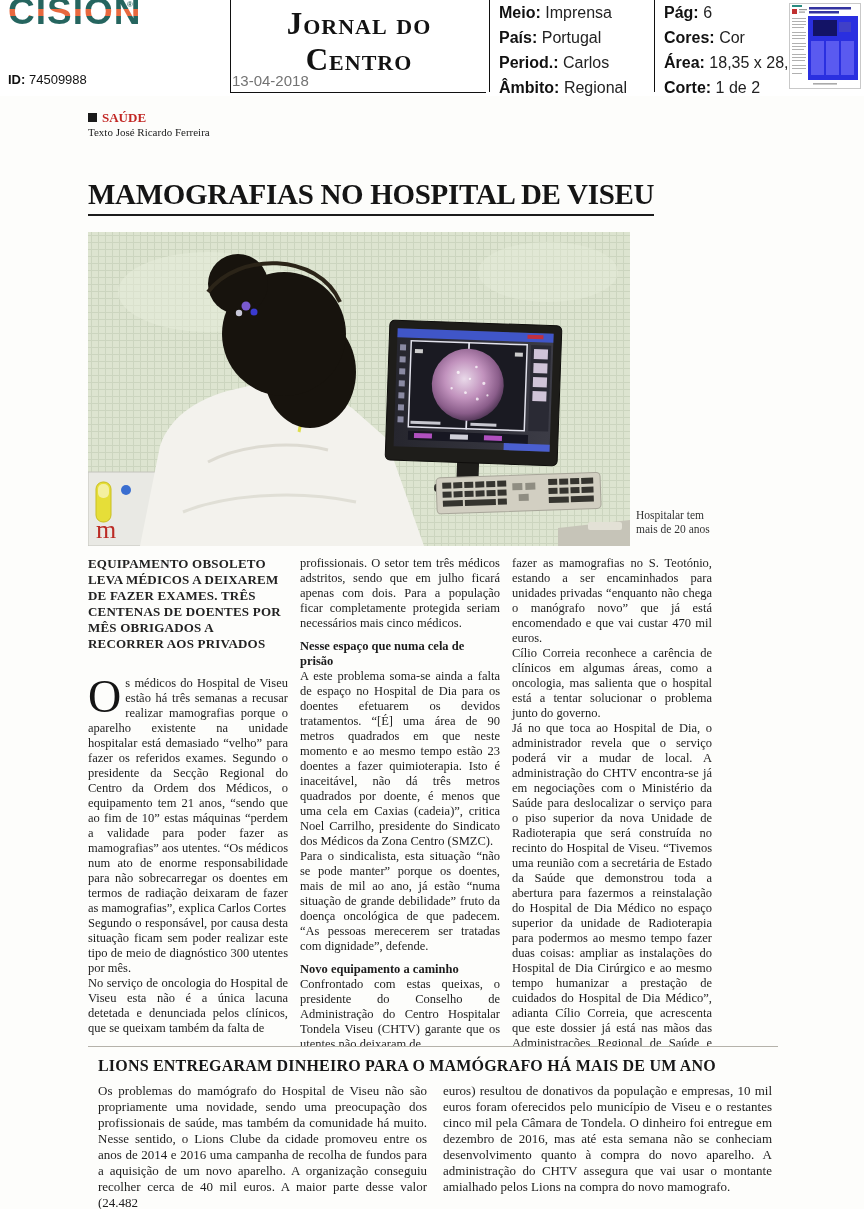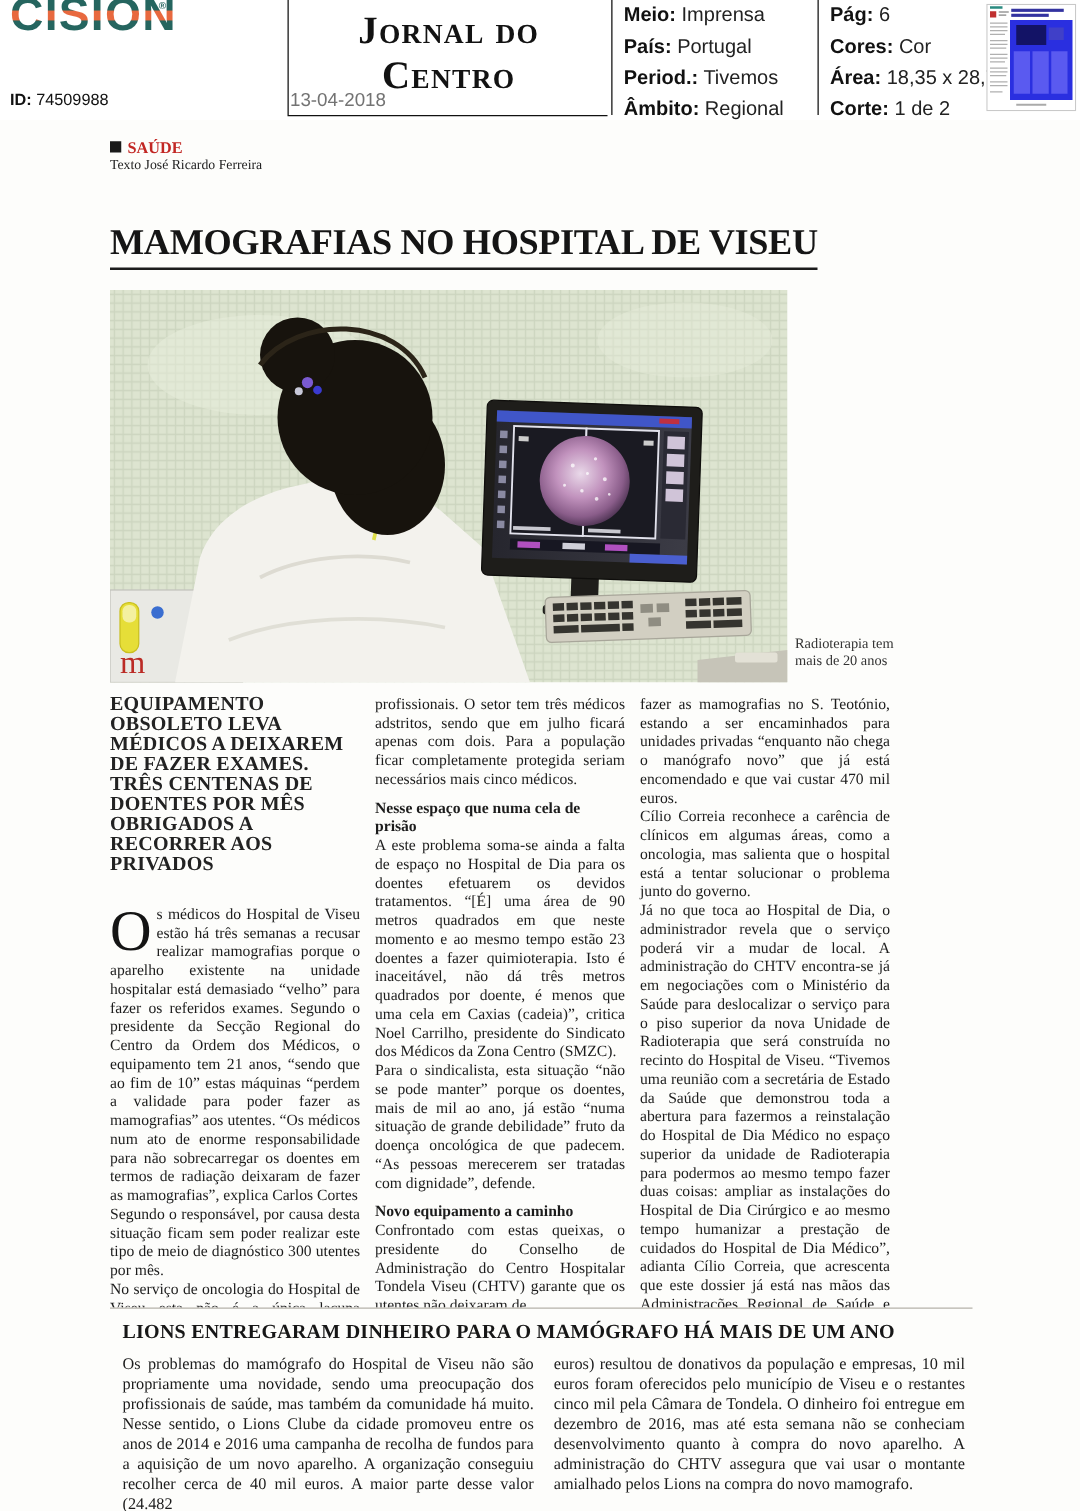--- a/index.html
+++ b/index.html
@@ -35,21 +35,21 @@
             line-height:34px;color:#151515;letter-spacing:-0.3px;}
   .headline .hl{display:inline-block;border-bottom:2px solid #1c1c1c;padding-bottom:3px;margin-bottom:7px;}
 
   
   .photo{position:absolute;left:88px;top:232px;width:542px;height:314px;}
   .caption{position:absolute;left:636px;top:508px;width:130px;font-size:11.5px;line-height:14px;color:#333;}
 
   
   .cols{position:absolute;left:88px;top:556px;width:624px;display:flex;gap:12px;}
   .col{width:200px;font-size:12.5px;line-height:15px;text-align:justify;color:#1c1c1c;}
-  .standfirst{font-weight:700;font-size:16px;line-height:16px;letter-spacing:.2px;
+  .standfirst{font-weight:700;font-size:13px;line-height:16px;letter-spacing:.2px;
               text-align:left;margin:0 0 24px 0;color:#222;}
   .col p.para{margin:0;}
   .col h4.subhead{margin:8px 0 0 0;font-size:12.5px;line-height:15px;font-weight:700;text-align:left;}
   .dropcap{float:left;font-size:46px;line-height:38px;font-weight:400;padding:2px 4px 0 0;color:#141414;}
 
   
   .box{position:absolute;left:88px;top:1046px;width:690px;border-top:1px solid #b5b2aa;
        padding-top:10px;background:#fdfdfb;}
   .box-heading{margin:0 0 8px 10px;font-size:16px;font-weight:700;letter-spacing:.2px;color:#171717;}
   .box-cols{display:flex;gap:16px;padding:0 6px 0 10px;}
@@ -72,21 +72,21 @@
 
     <div class="id-row">
       <b>ID:</b>
       <span>74509988</span>
     </div>
     <div class="hdr-date">13-04-2018</div>
 
     <div class="meta-col" style="left:499px">
       <div class="meta-row"><span class="meta-label">Meio:</span> <span>Imprensa</span></div>
       <div class="meta-row"><span class="meta-label">País:</span> <span>Portugal</span></div>
-      <div class="meta-row"><span class="meta-label">Period.:</span> <span>Tivemos</span></div>
+      <div class="meta-row"><span class="meta-label">Period.:</span> <span>Carlos</span></div>
       <div class="meta-row"><span class="meta-label">Âmbito:</span> <span>Regional</span></div>
     </div>
     <div class="meta-col" style="left:664px">
       <div class="meta-row"><span class="meta-label">Pág:</span> <span>6</span></div>
       <div class="meta-row"><span class="meta-label">Cores:</span> <span>Cor</span></div>
       <div class="meta-row"><span class="meta-label">Área:</span> <span>18,35 x 28,76 cm²</span></div>
       <div class="meta-row"><span class="meta-label">Corte:</span> <span>1 de 2</span></div>
     </div>
 
     <svg class="thumb" viewBox="0 0 72 86">
@@ -266,21 +266,21 @@
           <rect x="89" y="8" width="10" height="7"></rect>
         <rect x="82" y="19" width="10" height="7"></rect>
       </g>
     </g>
 
     <path d="M470,296 L542,288 L542,314 L470,314 Z" fill="#c6c4b8"></path>
     <rect x="500" y="290" width="34" height="8" rx="2" fill="#e3e1d6"></rect>
   </svg>
 
   <div class="caption">
-    <span>Radioterapia tem</span><br>
+    <span>Hospitalar tem</span><br>
     <span>mais de 20 anos</span>
   </div>
 
   <div class="cols">
     <div class="col">
       <p class="standfirst">EQUIPAMENTO OBSOLETO LEVA MÉDICOS A DEIXAREM DE FAZER EXAMES. TRÊS CENTENAS DE DOENTES POR MÊS OBRIGADOS A RECORRER AOS PRIVADOS</p>
       <div>
           <p class="para"><span class="dropcap">O</span>s médicos do Hospital de Viseu estão há três semanas a recusar realizar mamografias porque o aparelho existente na unidade hospitalar está demasiado “velho” para fazer os referidos exames. Segundo o presidente da Secção Regional do Centro da Ordem dos Médicos, o equipamento tem 21 anos, “sendo que ao fim de 10” estas máquinas “perdem a validade para poder fazer as mamografias” aos utentes. “Os médicos num ato de enorme responsabilidade para não sobrecarregar os doentes em termos de radiação deixaram de fazer as mamografias”, explica Carlos Cortes</p>
           <p class="para">Segundo o responsável, por causa desta situação ficam sem poder realizar este tipo de meio de diagnóstico 300 utentes por mês.</p>
           <p class="para">No serviço de oncologia do Hospital de Viseu esta não é a única lacuna detetada e denunciada pelos clínicos, que se queixam também da falta de</p>

